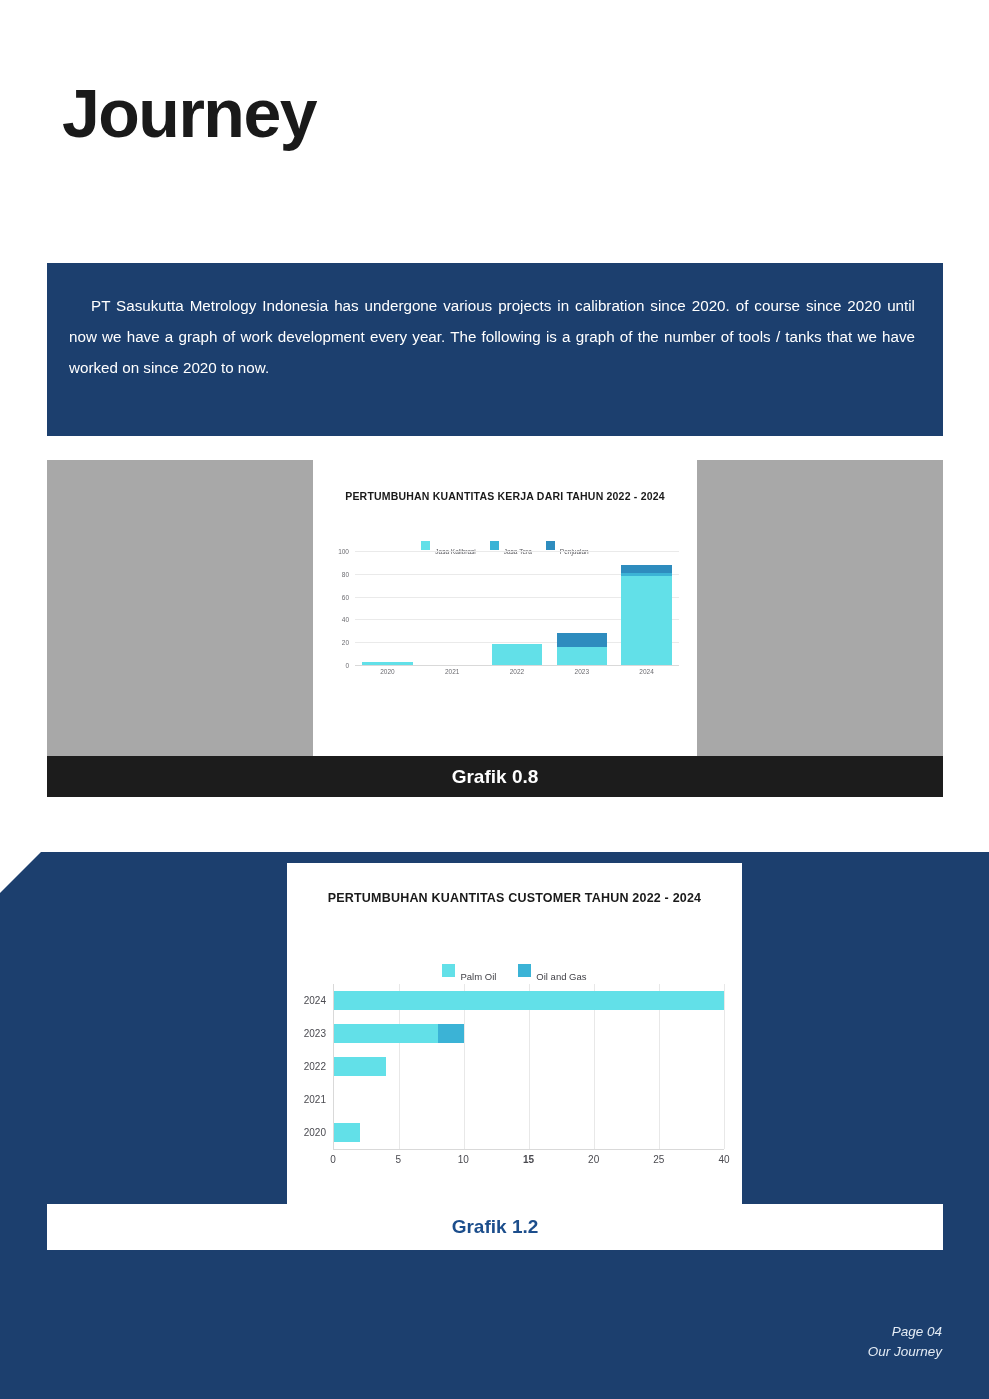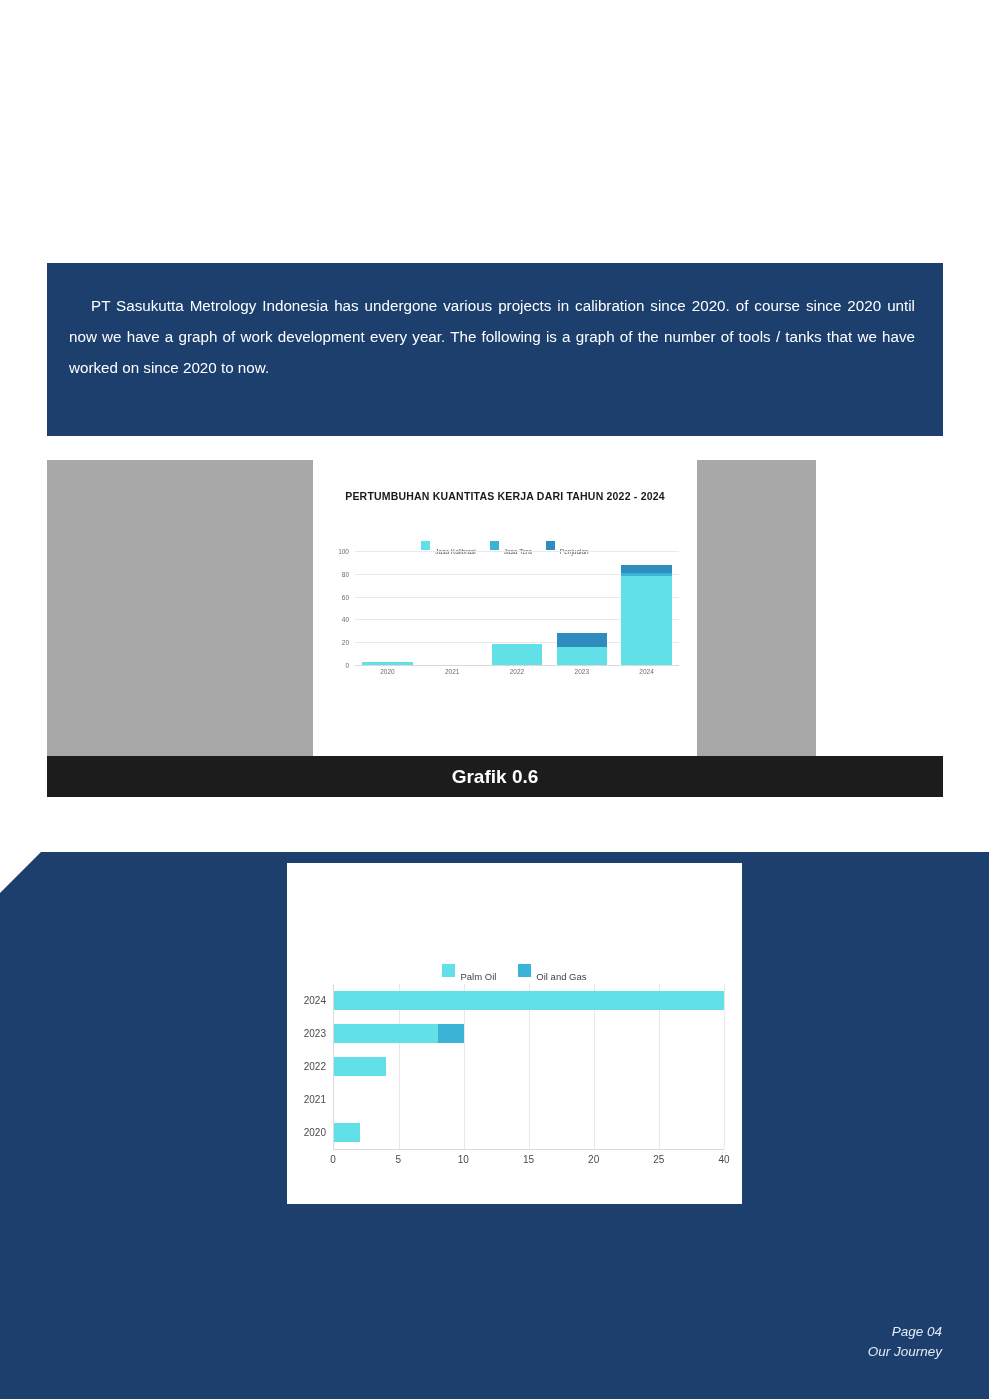--- a/index.html
+++ b/index.html
@@ -44,21 +44,21 @@
     font-size: 15.2px;
     line-height: 2.05;
     text-align: justify;
     text-indent: 22px;
   }
 
   
   .gray-band {
     position: absolute;
     left: 47px; top: 460px;
-    width: 769px; height: 296px;
+    width: 896px; height: 296px;
     background: #a8a8a8;
   }
   .caption-dark {
     position: absolute;
     left: 47px; top: 756px;
     width: 896px; height: 41px;
     background: #1c1c1c;
     display: flex; align-items: center; justify-content: center;
     color: #ffffff;
     font-size: 19px;
@@ -216,20 +216,21 @@
     transform: translateX(-50%);
     font-size: 10px; color: #4a4a50;
   }
 </style>
 </head>
 <body>
 
 <div id="page">
 
   <div class="title-block">
+    <span class="title-line dark">Journey</span>
   </div>
 
   <div class="intro-panel">
     <p class="intro-text">PT Sasukutta Metrology Indonesia has undergone various projects in calibration since 2020. of course since 2020 until now we have a graph of work development every year. The following is a graph of the number of tools / tanks that we have worked on since 2020 to now.</p>
   </div>
 
   <div class="gray-band">
     <div class="chart1-card">
       <div class="c1-wrap">
         <div class="c1-title chart-title">PERTUMBUHAN KUANTITAS KERJA DARI TAHUN 2022 - 2024</div>
@@ -302,26 +303,27 @@
             <div class="c1-xlabel">2020</div>
             <div class="c1-xlabel">2021</div>
             <div class="c1-xlabel">2022</div>
             <div class="c1-xlabel">2023</div>
             <div class="c1-xlabel">2024</div>
           </div>
       </div>
     </div>
   </div>
 
-  <div class="caption-dark">Grafik 0.6</div>
+  <div class="caption-dark">Grafik 0.8</div>
 
   <div class="blue-section"></div>
 
   <div class="chart2-card">
     <div class="c2-wrap">
+      <div class="c2-title chart-title">PERTUMBUHAN KUANTITAS CUSTOMER TAHUN 2022 - 2024</div>
       <div class="c2-legend legend">
           <div class="legend-item">
             <span class="legend-swatch" style="background: rgb(98, 224, 232);"></span>
             <span class="legend-label">Palm Oil</span>
           </div>
           <div class="legend-item">
             <span class="legend-swatch" style="background: rgb(59, 179, 214);"></span>
             <span class="legend-label">Oil and Gas</span>
           </div>
         </div>
@@ -355,27 +357,28 @@
               <span class="c2-ylabel">2020</span>
               <div class="c2-seg" style="background: rgb(98, 224, 232); width: 26.0667px;"></div>
             </div>
           </div>
       </div>
       <div class="c2-axis"></div>
       <div class="c2-xticks">
           <div class="c2-xtick" style="left: 0%;">0</div>
           <div class="c2-xtick" style="left: 16.6667%;">5</div>
           <div class="c2-xtick" style="left: 33.3333%;">10</div>
-          <div class="c2-xtick" style="left: 50%;">15</div>
+          <div class="c2-xtick" style="left: 50%; font-weight: bold;">15</div>
           <div class="c2-xtick" style="left: 66.6667%;">20</div>
           <div class="c2-xtick" style="left: 83.3333%; text-align: right;">25</div>
           <div class="c2-xtick" style="left: 100%;">40</div>
         </div>
     </div>
   </div>
 
+  <div class="caption-light">Grafik 1.2</div>
 
   <div class="footer">
     <div>Page 04</div>
     <div>Our Journey</div>
   </div>
 
 </div>
 
 </body></html>

